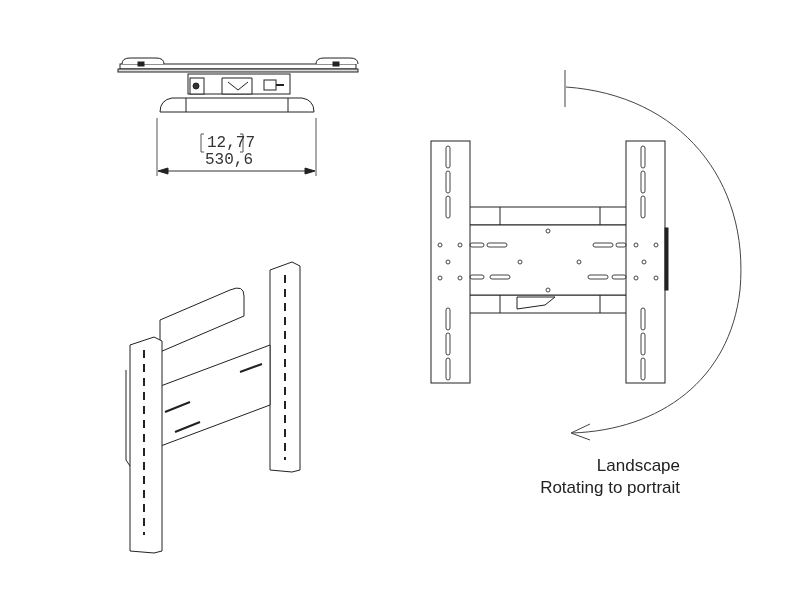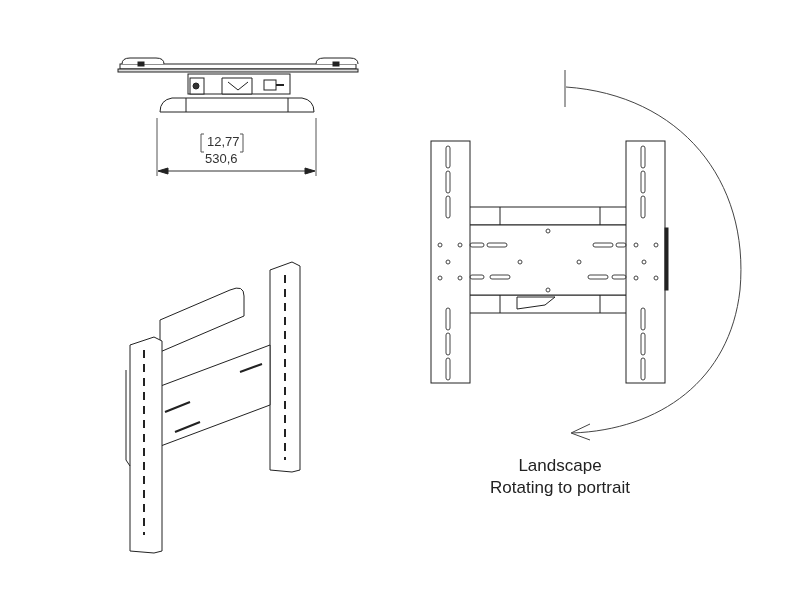--- a/index.html
+++ b/index.html
@@ -1,19 +1,19 @@
 <!DOCTYPE html>
 <html><head>
   <meta charset="utf-8">
   <style>
     html, body { margin:0; padding:0; background:#ffffff; }
     body { width:800px; height:600px; position:relative; overflow:hidden; font-family:"Liberation Sans", sans-serif; }
     svg { position:absolute; left:0; top:0; }
-    .dim-text { position:absolute; font-size:13px; color:#333; font-family:Liberation Sans, sans-serif; }
-    .caption { position:absolute; left:440px; width:240px; text-align:center; font-size:17px; color:#222; line-height:22px; font-family:"Liberation Sans", sans-serif; }
+    .dim-text { position:absolute; font-size:16px; color:#333; font-family:Liberation Mono, monospace; }
+    .caption { position:absolute; left:440px; width:240px; text-align:right; font-size:17px; color:#222; line-height:22px; font-family:"Liberation Sans", sans-serif; }
   </style>
 </head>
 <body>
 
 <svg width="800" height="600" viewBox="0 0 800 600" fill="none" stroke="#222" stroke-width="1">
 
   <g>
     <rect x="120" y="64" width="236" height="5" fill="#fff"></rect>
     <rect x="118" y="69" width="240" height="3" fill="#ddd"></rect>
     <path d="M122 64 q0 -6 8 -6 h26 q8 0 8 6" fill="#fff"></path>

